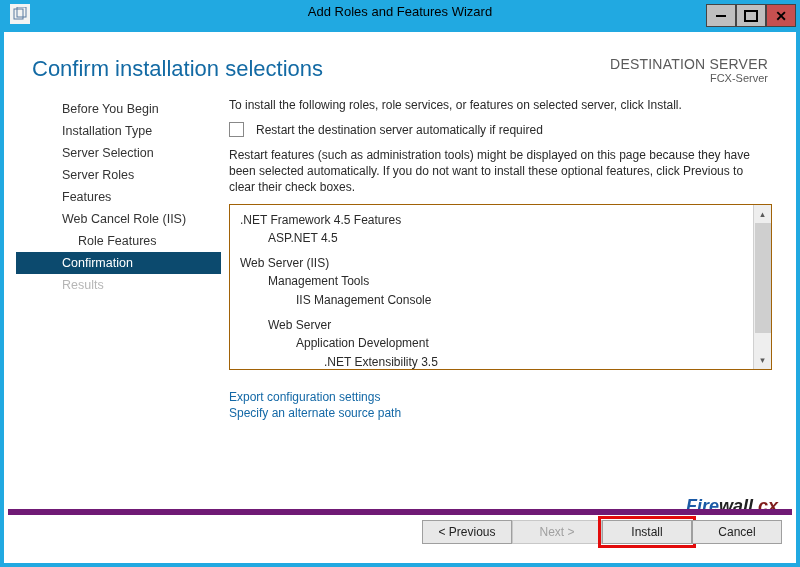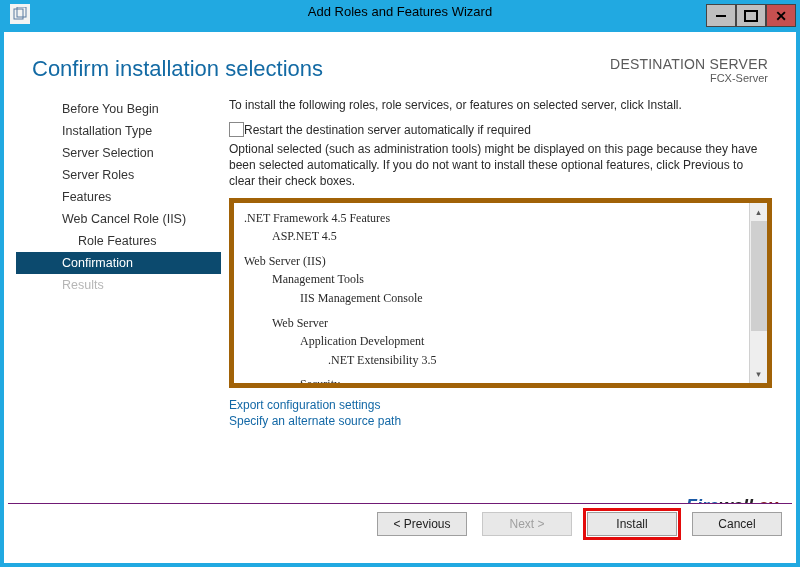--- a/index.html
+++ b/index.html
@@ -57,53 +57,52 @@
   .nav-item.active{background:#0c4a6e;color:#fff;}
   .nav-item.disabled{color:#b6b6b6;}
   .main{
       flex:1;
       padding:6px 24px 0 8px;
       font-size:12px;
       color:#2a2a2a;
       display:flex;flex-direction:column;
   }
   .intro{margin-bottom:10px;}
-  .chk-row{display:flex;align-items:center;gap:0;}
+  .chk-row{display:flex;align-items:center;gap:12px;margin-bottom:6px;}
   .chkbox{width:15px;height:15px;border:1px solid #888;background:#fff;}
   .note{margin:4px 0 8px 0;line-height:1.35;}
   .listbox{
-      border:5px solid #a16207;
-      height:190px;
+      border:1px solid #a16207;
+      height:166px;
       display:flex;
-      font-family:Liberation Serif, serif;
   }
   .listbox .content{
       flex:1;padding:6px 6px;font-size:12px;overflow:hidden;line-height:1.55;
   }
   .li1{margin-left:4px;}
   .li2{margin-left:32px;}
   .li3{margin-left:60px;}
   .li4{margin-left:88px;}
   .scrollbar{
       width:18px;background:#eee;border-left:1px solid #d0d0d0;display:flex;flex-direction:column;align-items:center;justify-content:space-between;
   }
   .scroll-arrow{width:18px;height:18px;display:flex;align-items:center;justify-content:center;font-size:9px;color:#5a5a5a;}
   .scroll-thumb{width:16px;flex:0 0 110px;background:#cfcfcf;margin-top:0;}
   .scroll-track{flex:1;}
-  .links{margin-top:10px;}
+  .links{margin-top:20px;}
   .links a{color:#1368a6;text-decoration:none;display:block;font-size:12px;margin-bottom:2px;}
   .logo{
       position:absolute;right:18px;bottom:46px;font-size:18px;font-style:italic;font-weight:600;
   }
   .logo .f{color:#1b5aa6;}
   .logo .wall{color:#222;}
   .logo .cx{color:#7f1d1d;}
   .footer{
-      position:absolute;bottom:20px;left:4px;right:4px;height:40px;border-top:1px solid #701a75;
-      display:flex;justify-content:flex-end;align-items:center;gap:15px;padding-right:10px;background:#fff;
+      position:absolute;bottom:14px;left:4px;right:4px;height:40px;border-top:6px solid #701a75;
+      display:flex;justify-content:flex-end;align-items:center;gap:0;padding-right:10px;background:#fff;
   }
   .btn{
       width:90px;height:24px;border:1px solid #9f9f9f;background:#e8e8e8;font-size:12px;color:#222;
   }
   .btn.disabled{color:#a0a0a0;border-color:#c8c8c8;}
   .btn.highlight{outline:3px solid #e30b0b; outline-offset:1px;}
 </style>
 </head>
 <body>
 
@@ -144,21 +143,21 @@
   </div>
 
   <div class="main">
     <div class="intro">To install the following roles, role services, or features on selected server, click Install.</div>
 
     <div class="chk-row">
       <div class="chkbox"></div>
       <span>Restart the destination server automatically if required</span>
     </div>
 
-    <div class="note">Optional selected (such as administration tools) might be displayed on this page because they have been selected automatically. If you do not want to install these optional features, click Previous to clear their check boxes.</div>
+    <div class="note">Restart features (such as administration tools) might be displayed on this page because they have been selected automatically. If you do not want to install these optional features, click Previous to clear their check boxes.</div>
 
     <div class="listbox">
       <div class="content">
         <div class="li1">.NET Framework 4.5 Features</div>
         <div class="li2">ASP.NET 4.5</div>
         <div class="li1" style="margin-top:6px">Web Server (IIS)</div>
         <div class="li2">Management Tools</div>
         <div class="li3">IIS Management Console</div>
         <div class="li2" style="margin-top:6px">Web Server</div>
         <div class="li3">Application Development</div>

